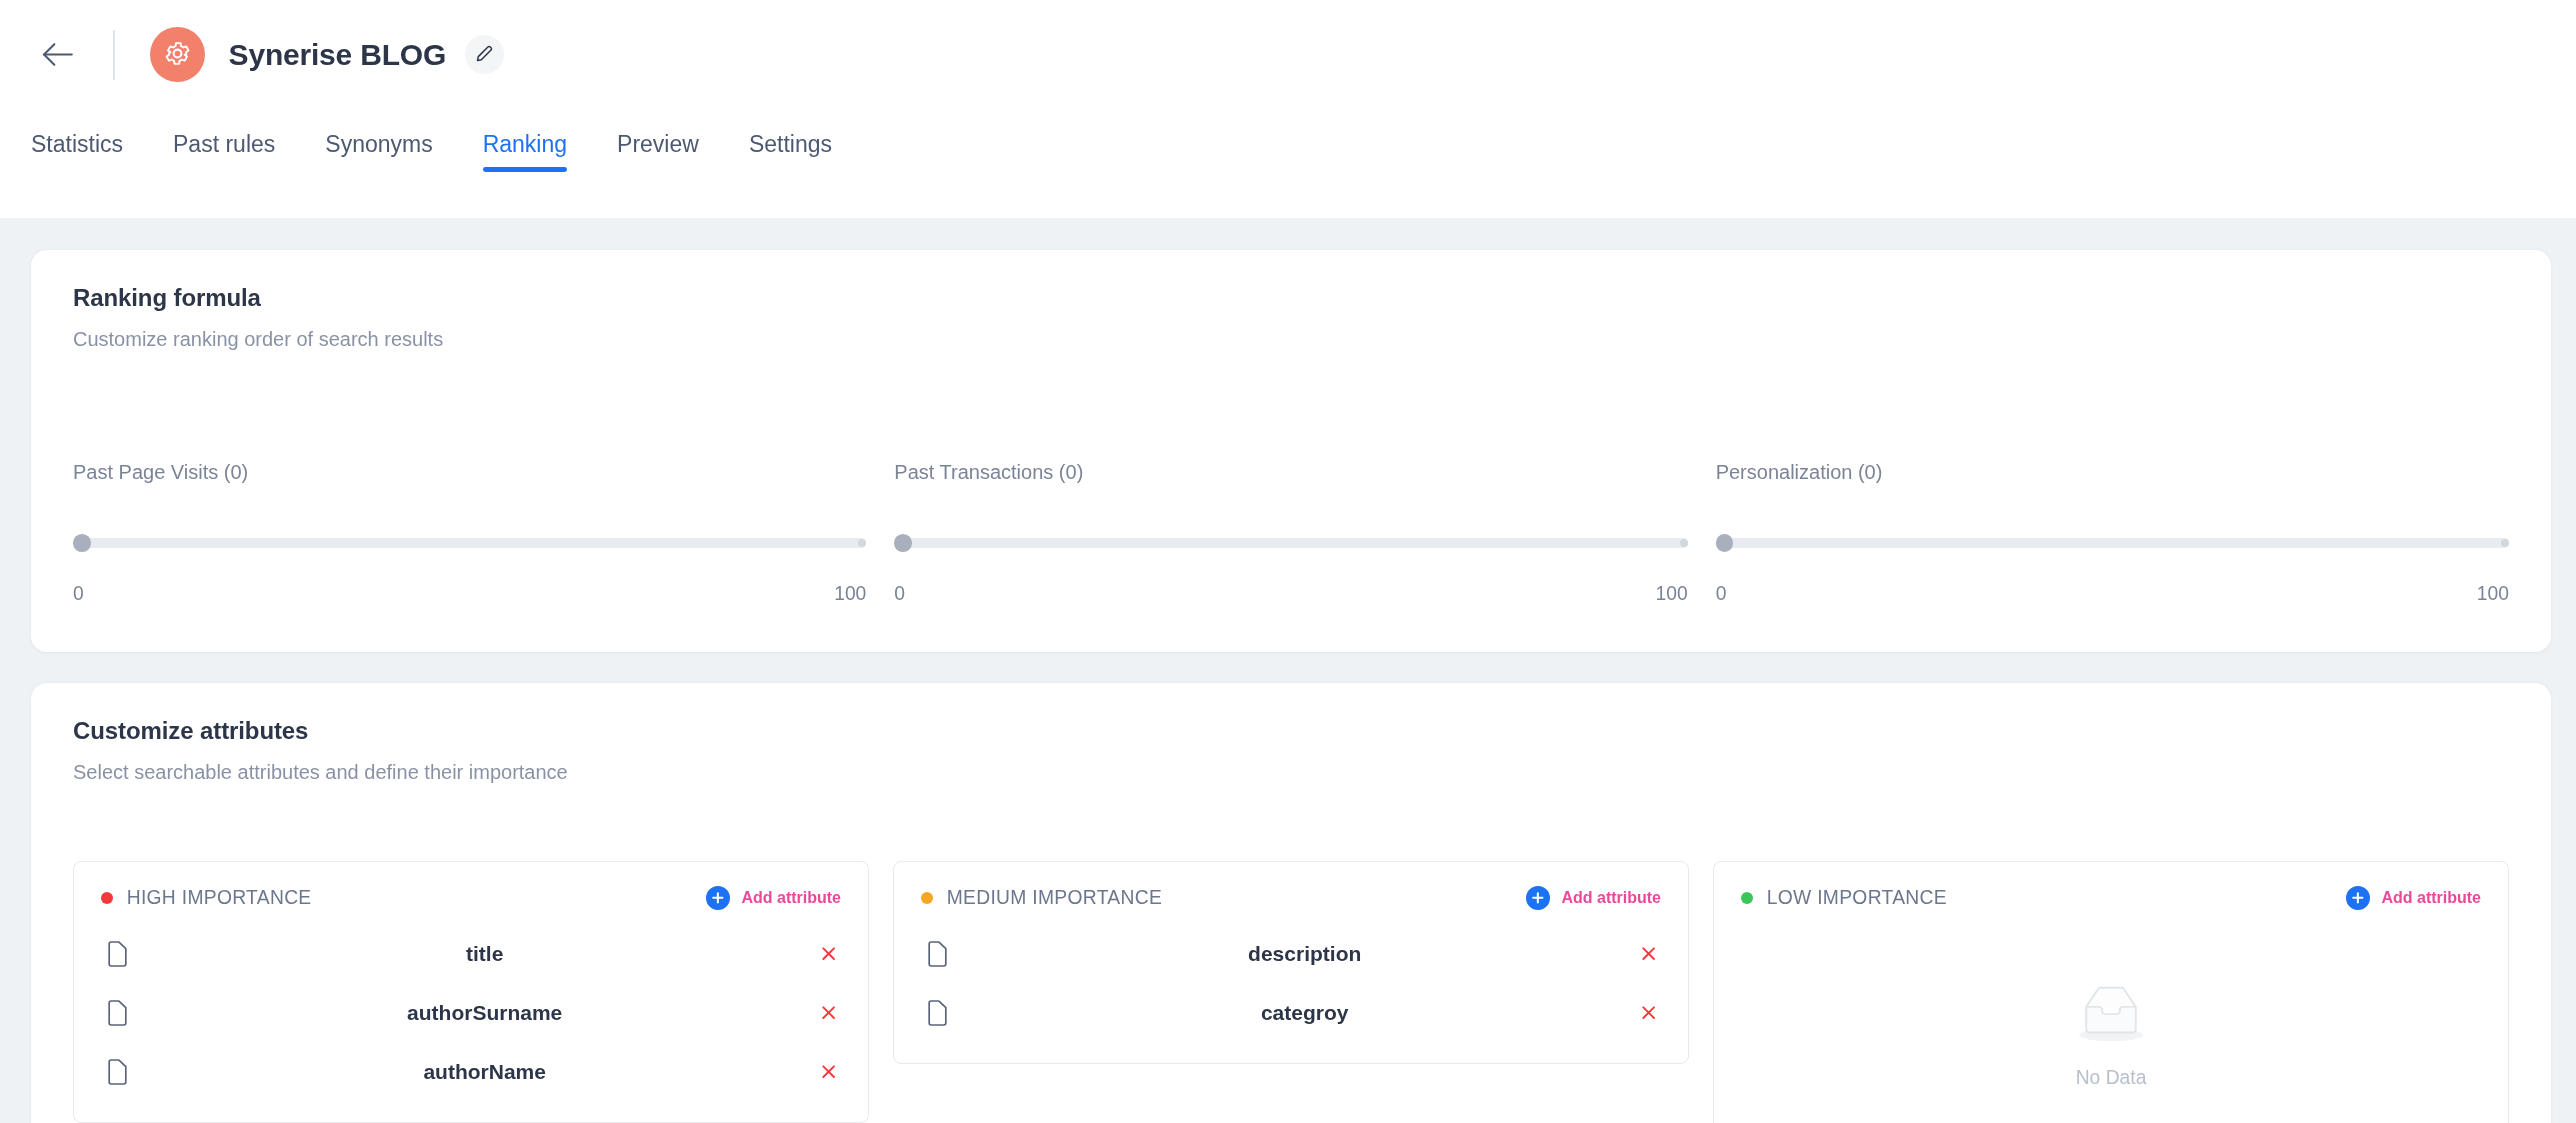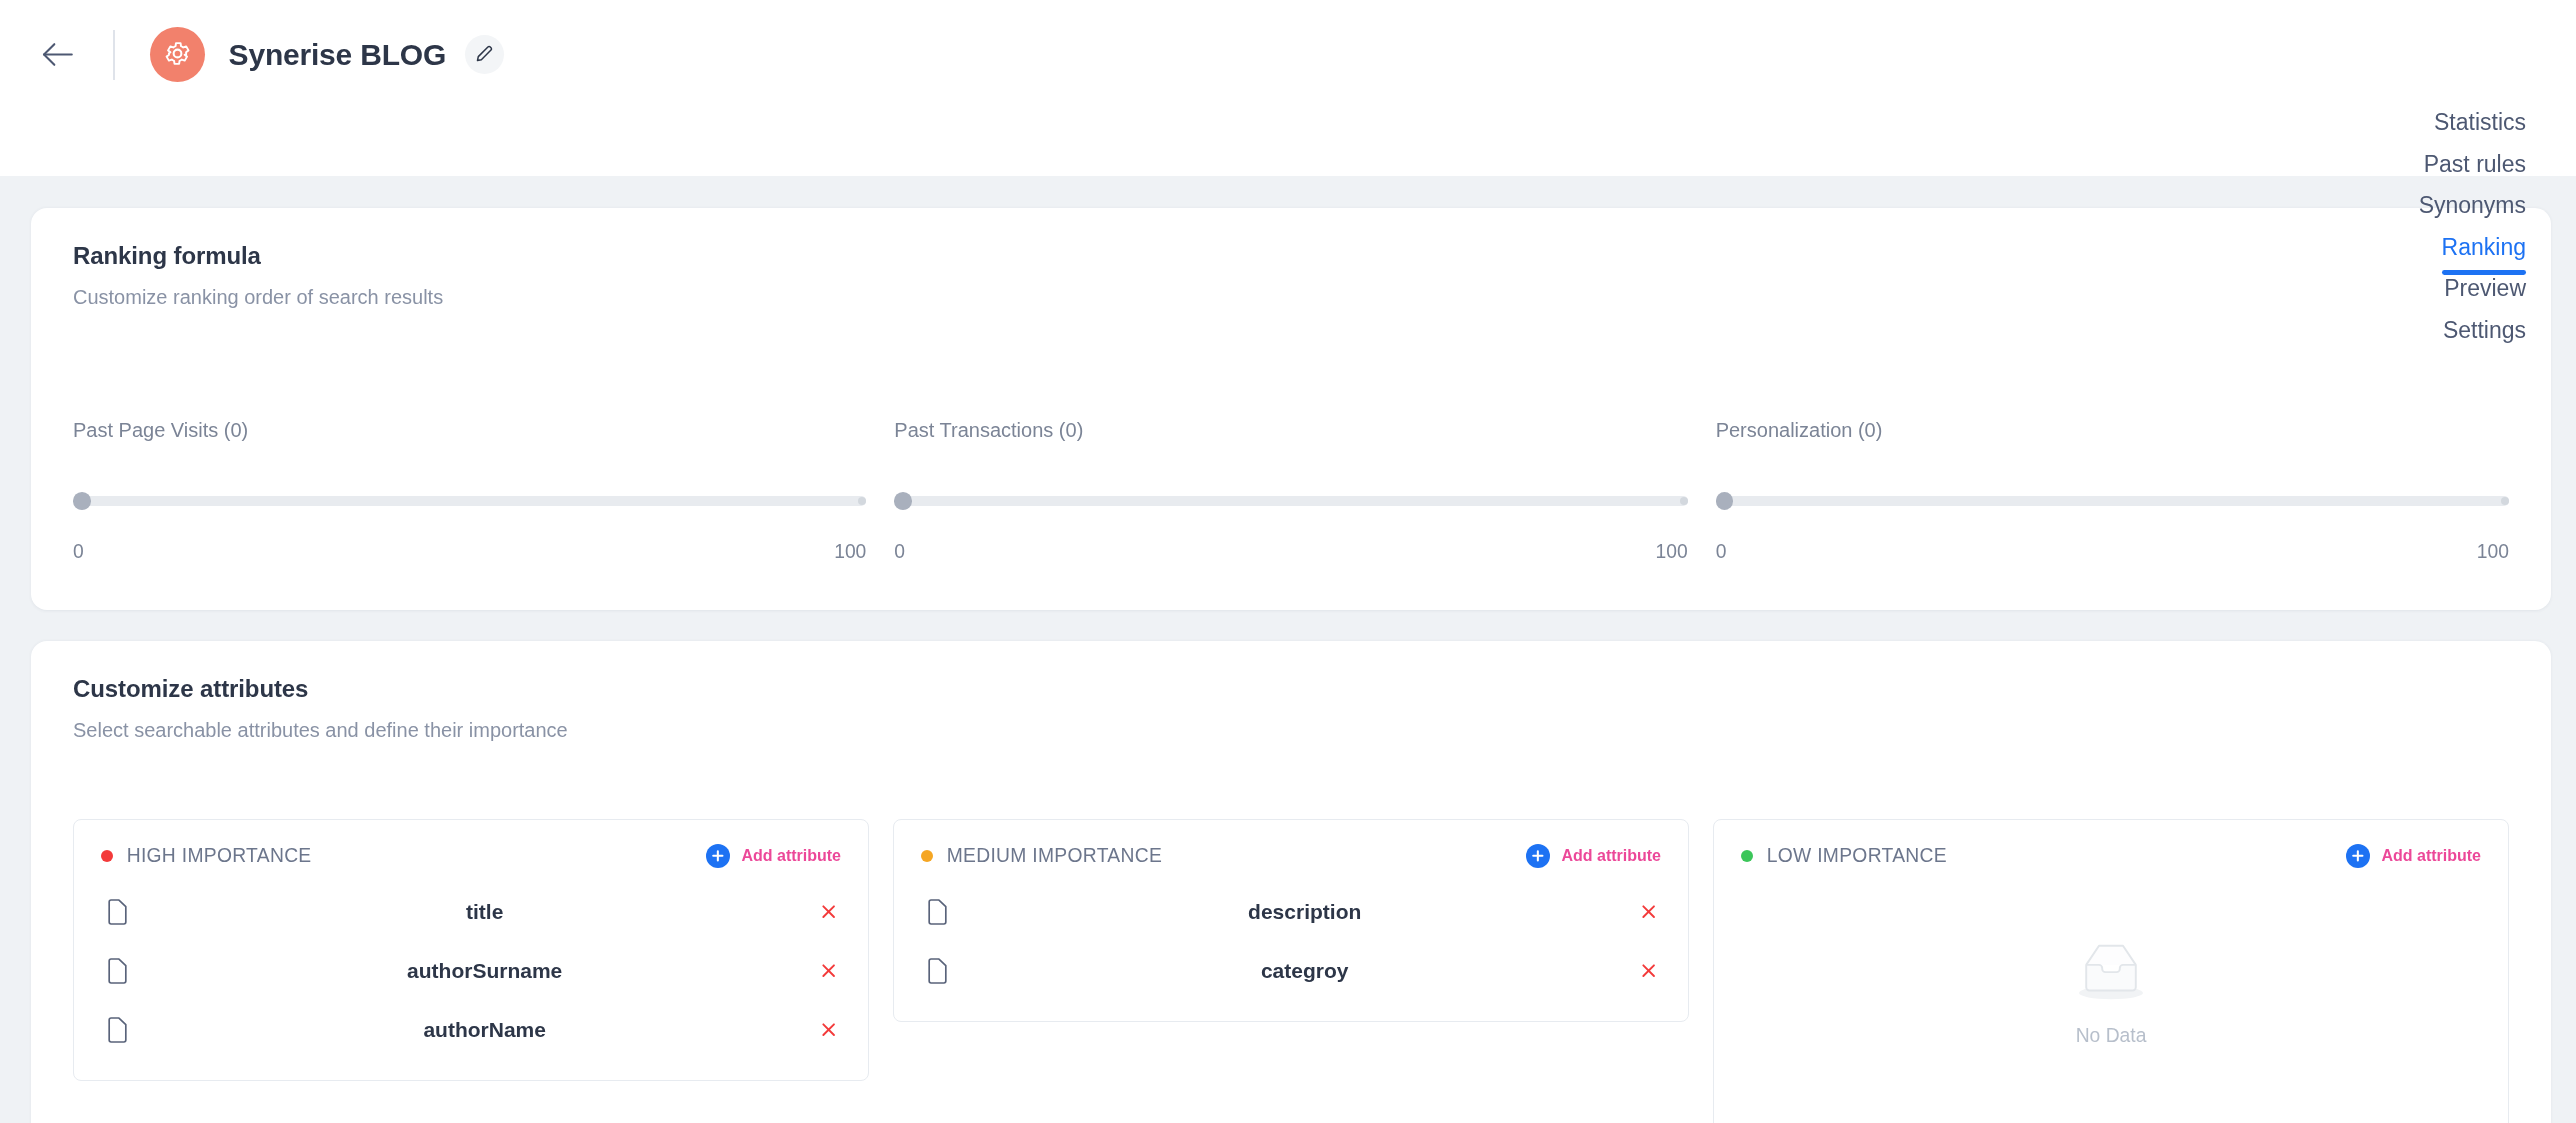--- a/index.html
+++ b/index.html
@@ -13,21 +13,21 @@
     background: #eff2f5;
     font-family: "Liberation Sans", sans-serif;
     color: #3b4559;
     overflow: hidden;
     -webkit-font-smoothing: antialiased;
   }
 
   
   .topbar {
     background: #ffffff;
-    height: 176px;
+    height: 218px;
     box-sizing: border-box;
     position: relative;
   }
   .topbar-row {
     display: flex;
     align-items: center;
     height: 109px;
     padding-left: 32px;
     box-sizing: border-box;
   }
@@ -82,21 +82,20 @@
   }
 
   
   .tabs {
     display: flex;
     align-items: flex-end;
     padding-left: 31px;
     height: 63px;
     box-sizing: border-box;
     position: relative;
-    flex-direction: column;
   }
   .tab {
     font-size: 23px;
     color: #4d5872;
     padding: 0 0 14.5px 0;
     margin-right: 50px;
     cursor: pointer;
     white-space: nowrap;
     position: relative;
   }

